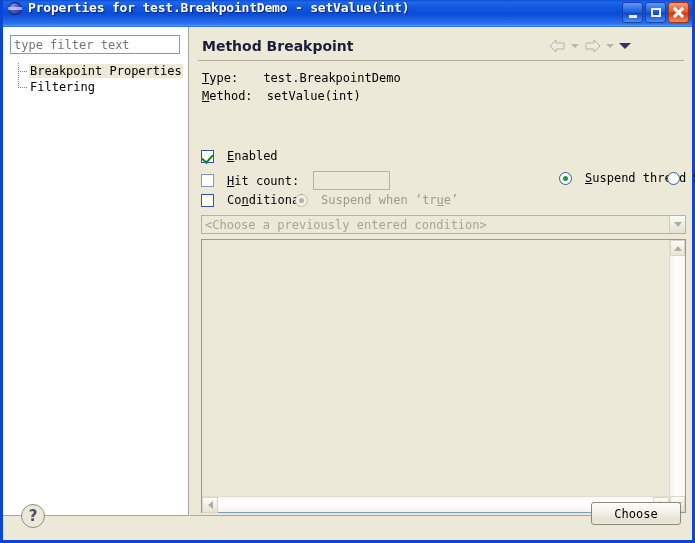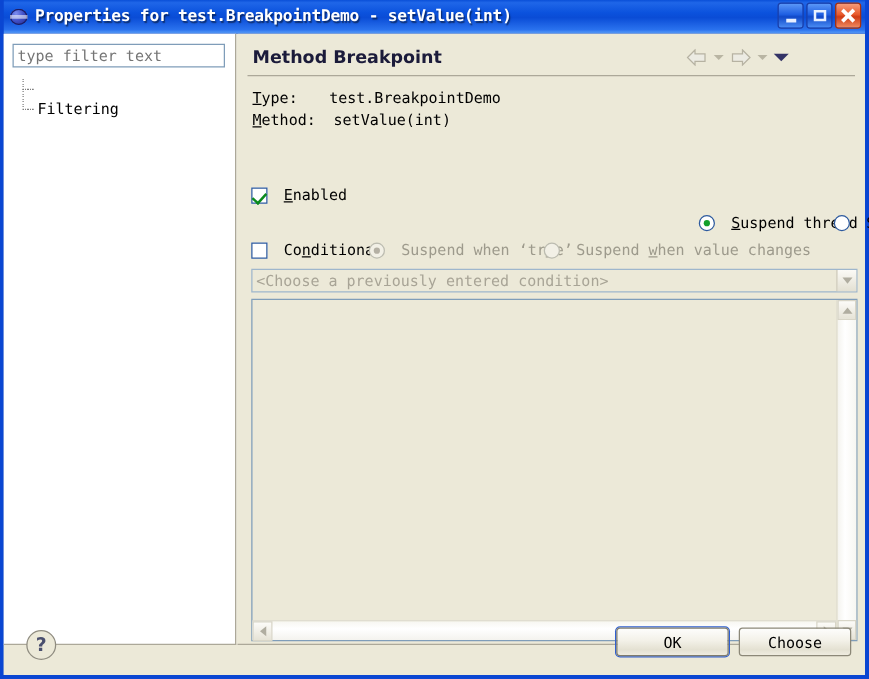--- a/index.html
+++ b/index.html
@@ -19,21 +19,21 @@
     border-top: none;
   }
 
   
   .titlebar {
     position: relative;
     height: 27px;
     background: linear-gradient(to bottom,
        #0a4fd8 0%, #1f66e8 8%, #0b52dd 38%,
        #0a4cd6 52%, #2a72ee 88%, #4e93f5 96%, #1d62e0 100%);
-    display: flex; align-items: center;
+    display: flex; 
     padding-left: 4px;
     overflow: hidden;
   }
   .app-icon {
     width: 17px; height: 17px;
     margin-right: 4px;
     position: relative; flex: 0 0 auto;
   }
   .app-icon .globe {
     position: absolute; left: 1px; top: 2px;
@@ -405,20 +405,21 @@
 
   <div class="dialog-body">
 
     <div class="left-panel">
       <input class="filter-box" type="text" placeholder="type filter text" style="">
       <div class="tree">
         <div class="tree-item first selected">
           <span class="connector">
               <span class="vline"></span>
             </span>
+          <span class="tree-label">Breakpoint Properties</span>
         </div>
         <div class="tree-item last">
           <span class="connector"></span>
           <span class="tree-label">Filtering</span>
         </div>
       </div>
     </div>
 
     <div class="right-panel">
 
@@ -449,20 +450,25 @@
       <div class="info-row" style="left:12px; top:44px;">
         <span class="mn">T</span><span>ype:</span>
         <span style="display:inline-block;width:18px"></span><span>test.BreakpointDemo</span>
       </div>
 
       <div class="ctl-row" style="left:11px; top:122px;">
         <span class="cb checked"></span>
         <span class="lbl"><span class="mn">E</span>nabled</span>
       </div>
 
+      <div class="ctl-row" style="left:11px; top:144px;">
+        <span class="cb disabled"></span>
+        <span class="lbl"><span class="mn">H</span>it count:</span>
+        <input class="hit-input" type="text" disabled="" value="" style="">
+      </div>
 
       <div class="ctl-row" style="left:369px; top:144px;">
         <span class="rb selected"></span>
         <span class="lbl"><span class="mn">S</span>uspend thread</span>
       </div>
 
       <div class="ctl-row" style="left:477px; top:144px;">
         <span class="rb"></span>
         <span class="lbl">Suspend </span>
       </div>
@@ -470,24 +476,20 @@
       <div class="ctl-row" style="left:11px; top:166px;">
         <span class="cb"></span>
         <span class="lbl">Co<span class="mn">n</span>ditional</span>
       </div>
 
       <div class="ctl-row" style="left:105px; top:166px;">
         <span class="rb selected disabled"></span>
         <span class="lbl dis">Suspend when ‘tr<span class="mn">u</span>e’</span>
       </div>
 
-      <div class="ctl-row" style="left:245px; top:166px;">
-        <span class="rb disabled"></span>
-        <span class="lbl dis">Suspend <span class="mn">w</span>hen value changes</span>
-      </div>
 
       <div class="combo" style="left:11px; top:188px; width:485px;">
         <span class="txt">&lt;Choose a previously entered condition&gt;</span>
         <span class="arrow-btn">
             <span class="chev-down"></span>
           </span>
       </div>
 
       <div class="cond-area" style="left:11px; top:212px; width:485px; height:274px;">
         <div style="flex:1; display:flex; flex-direction:column;">
@@ -510,18 +512,17 @@
           <div class="sb-btn">
               <span class="chev-down"></span>
             </div>
         </div>
       </div>
 
     </div>
 
     <div class="button-bar">
       <div class="help-btn">?</div>
-      <div class="btn ok default">OK</div>
       <div class="btn cancel">Choose</div>
     </div>
 
   </div>
 </div>
 
 </body></html>

